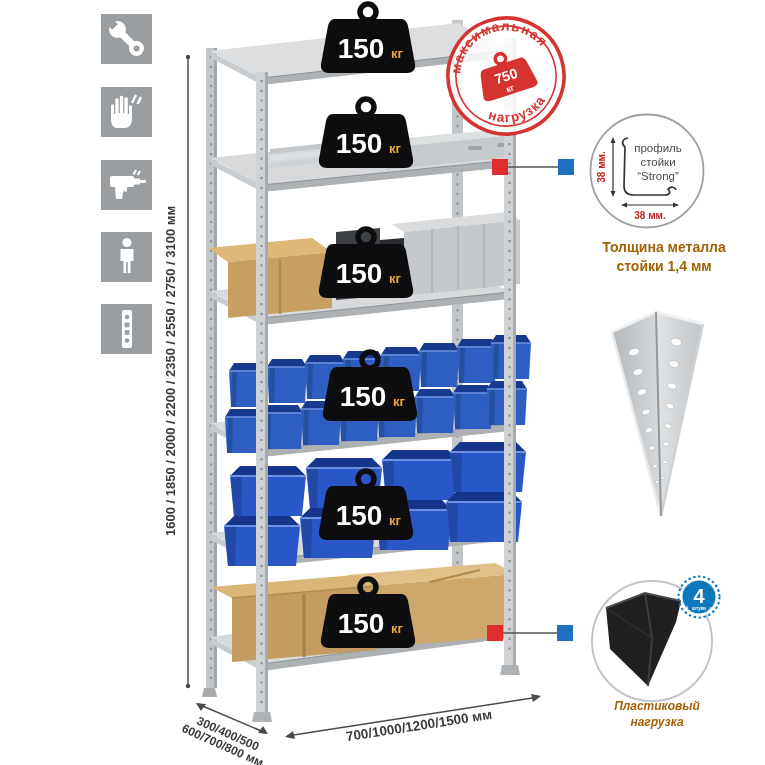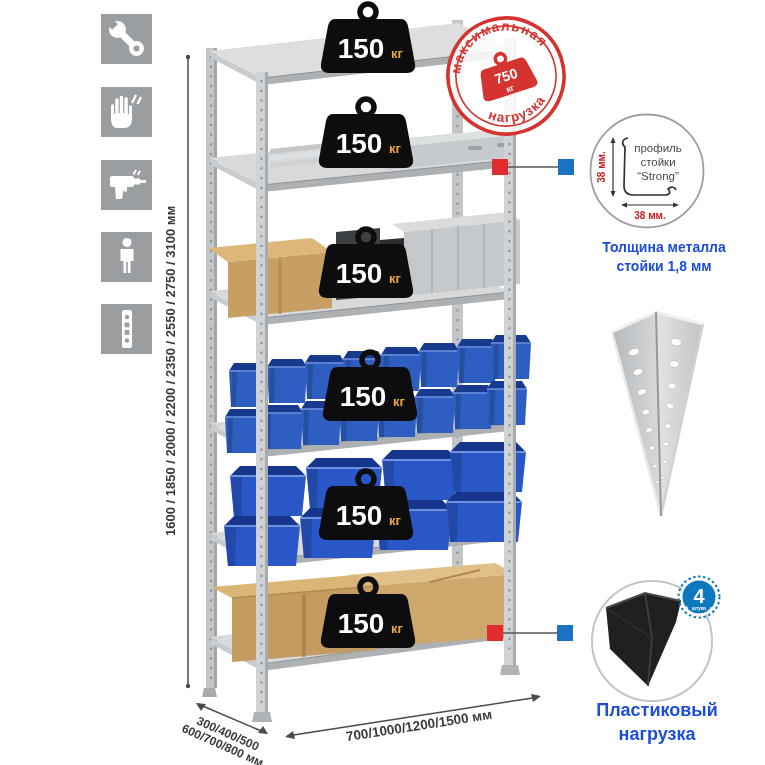--- a/index.html
+++ b/index.html
@@ -2,21 +2,21 @@
 <html><head>
 <meta charset="utf-8">
 <style>
   html,body{margin:0;padding:0;background:#fff;}
   #canvas{position:relative;width:765px;height:765px;background:#ffffff;overflow:hidden;
           font-family:"Liberation Sans",sans-serif;}
   svg text{font-family:"Liberation Sans",sans-serif;}
   .icon-tile{position:absolute;left:101px;width:51px;height:50px;background:#9b9ea1;
              display:flex;align-items:center;justify-content:center;}
   .rot-label{position:absolute;color:#3a3a3e;font-weight:bold;text-align:center;white-space:nowrap;}
-  .caption{position:absolute;color:#1d4ed8;text-align:center;font-weight:600;line-height:1.35;}
+  .caption{position:absolute;color:#a16207;text-align:center;font-weight:600;line-height:1.35;}
 </style>
 </head>
 <body>
 
 <div id="canvas">
 
   <svg width="765" height="765" viewBox="0 0 765 765" xmlns="http://www.w3.org/2000/svg" xmlns:xlink="http://www.w3.org/1999/xlink" style="position:absolute;left:0;top:0">
 
     <defs>
 
@@ -349,20 +349,20 @@
 
   <div class="rot-label" style="left:150px;top:727px;width:150px;font-size:12px;line-height:1.1;transform:rotate(24deg);">
     <div>300/400/500</div>
     <div>600/700/800 мм</div>
   </div>
 
   <div class="rot-label" style="left:284px;top:718px;width:270px;font-size:13.5px;transform:rotate(-8.8deg);">700/1000/1200/1500 мм</div>
 
   <div class="caption" style="left:575px;top:238px;width:178px;font-size:14px;">
     <div>Толщина металла</div>
-    <div>стойки 1,8 мм</div>
-  </div>
-  <div class="caption" style="left:567px;top:698px;width:180px;font-size:18px;">
+    <div>стойки 1,4 мм</div>
+  </div>
+  <div class="caption" style="left:567px;top:698px;width:180px;font-size:12px;font-style:italic;">
     <div>Пластиковый</div>
     <div>нагрузка</div>
   </div>
 
 </div>
 
 </body></html>

